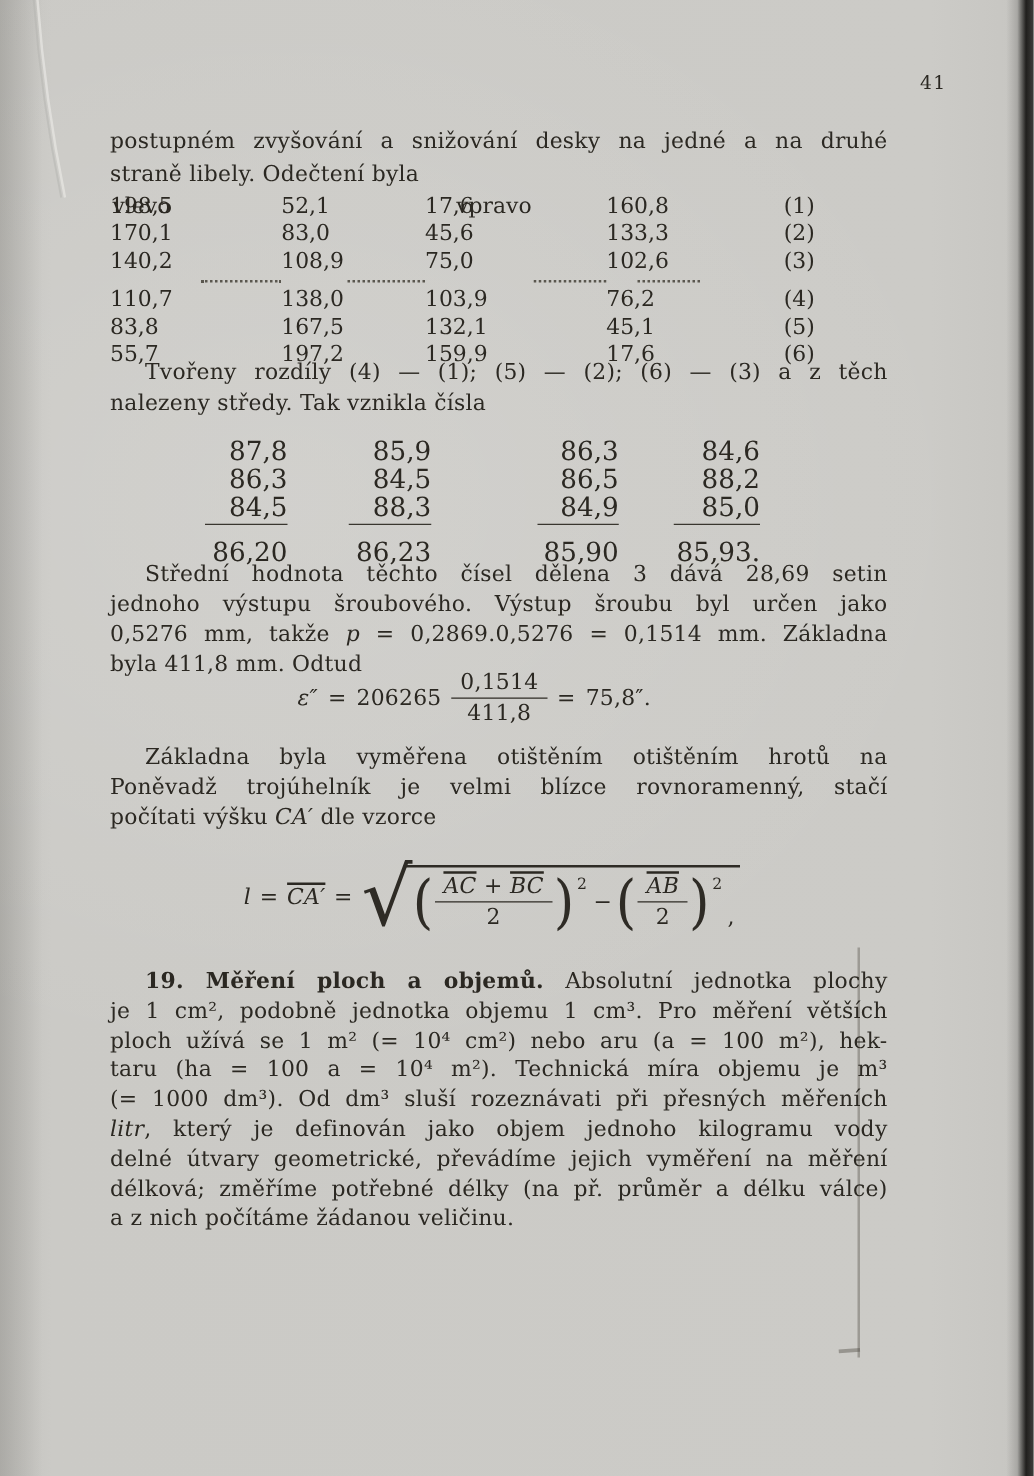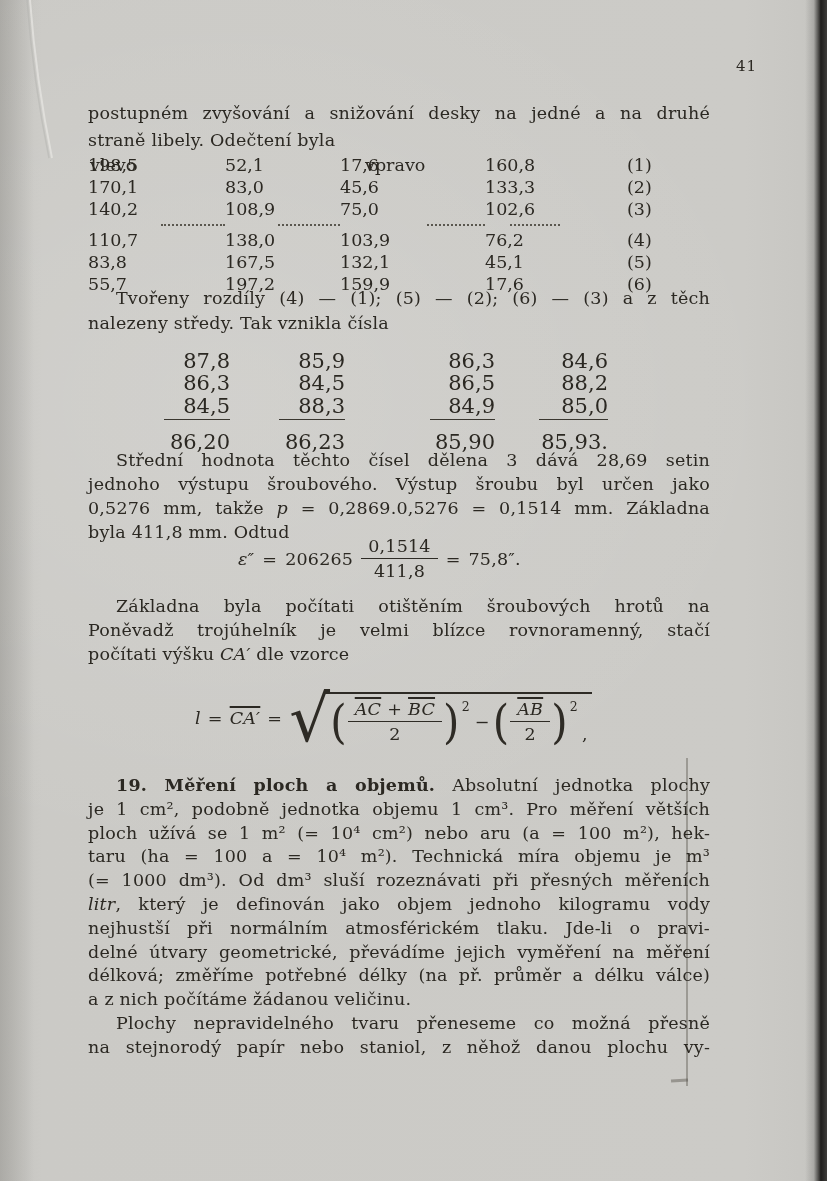--- a/index.html
+++ b/index.html
@@ -195,21 +195,21 @@
     <span>206265</span>
     <span class="frac">
       <span class="num">0,1514</span>
       <span class="den">411,8</span>
     </span>
     <span>=</span>
     <span>75,8″.</span>
   </div>
 
   <div class="abs para" id="para4">
-    <div class="line jl indent">Základna byla počítati otištěním šroubových hrotů na</div>
+    <div class="line jl indent">Základna byla vyměřena otištěním otištěním hrotů na</div>
     <div class="line jl">Poněvadž trojúhelník je velmi blízce rovnoramenný, stačí</div>
     <div class="line"><span>počítati výšku </span><span class="it">CA′</span><span> dle vzorce</span></div>
   </div>
 
   <div class="abs formula" id="formula2">
     <span class="it">l</span>
     <span>=</span>
     <span class="ol it">CA′</span>
     <span>=</span>
     <span class="root">
@@ -241,24 +241,19 @@
     </span>
   </div>
 
   <div class="abs para" id="sec19">
     <div class="line jl indent"><span class="bold">19. Měření ploch a objemů.</span><span> Absolutní jednotka plochy</span></div>
     <div class="line jl">je 1 cm², podobně jednotka objemu 1 cm³. Pro měření větších</div>
     <div class="line jl">ploch užívá se 1 m² (= 10⁴ cm²) nebo aru (a = 100 m²), hek-</div>
     <div class="line jl">taru (ha = 100 a = 10⁴ m²). Technická míra objemu je m³</div>
     <div class="line jl">(= 1000 dm³). Od dm³ sluší rozeznávati při přesných měřeních</div>
     <div class="line jl"><span class="it">litr</span><span>, který je definován jako objem jednoho kilogramu vody</span></div>
-    <div class="line jl">nejhustší při normálním atmosférickém tlaku. Jde-li o pravi-</div>
     <div class="line jl">delné útvary geometrické, převádíme jejich vyměření na měření</div>
     <div class="line jl">délková; změříme potřebné délky (na př. průměr a délku válce)</div>
     <div class="line">a z nich počítáme žádanou veličinu.</div>
   </div>
 
-  <div class="abs para" id="para6">
-    <div class="line jl indent">Plochy nepravidelného tvaru přeneseme co možná přesně</div>
-    <div class="line jl">na stejnorodý papír nebo staniol, z něhož danou plochu vy-</div>
-  </div>
 
 </div>
 
 </body></html>

